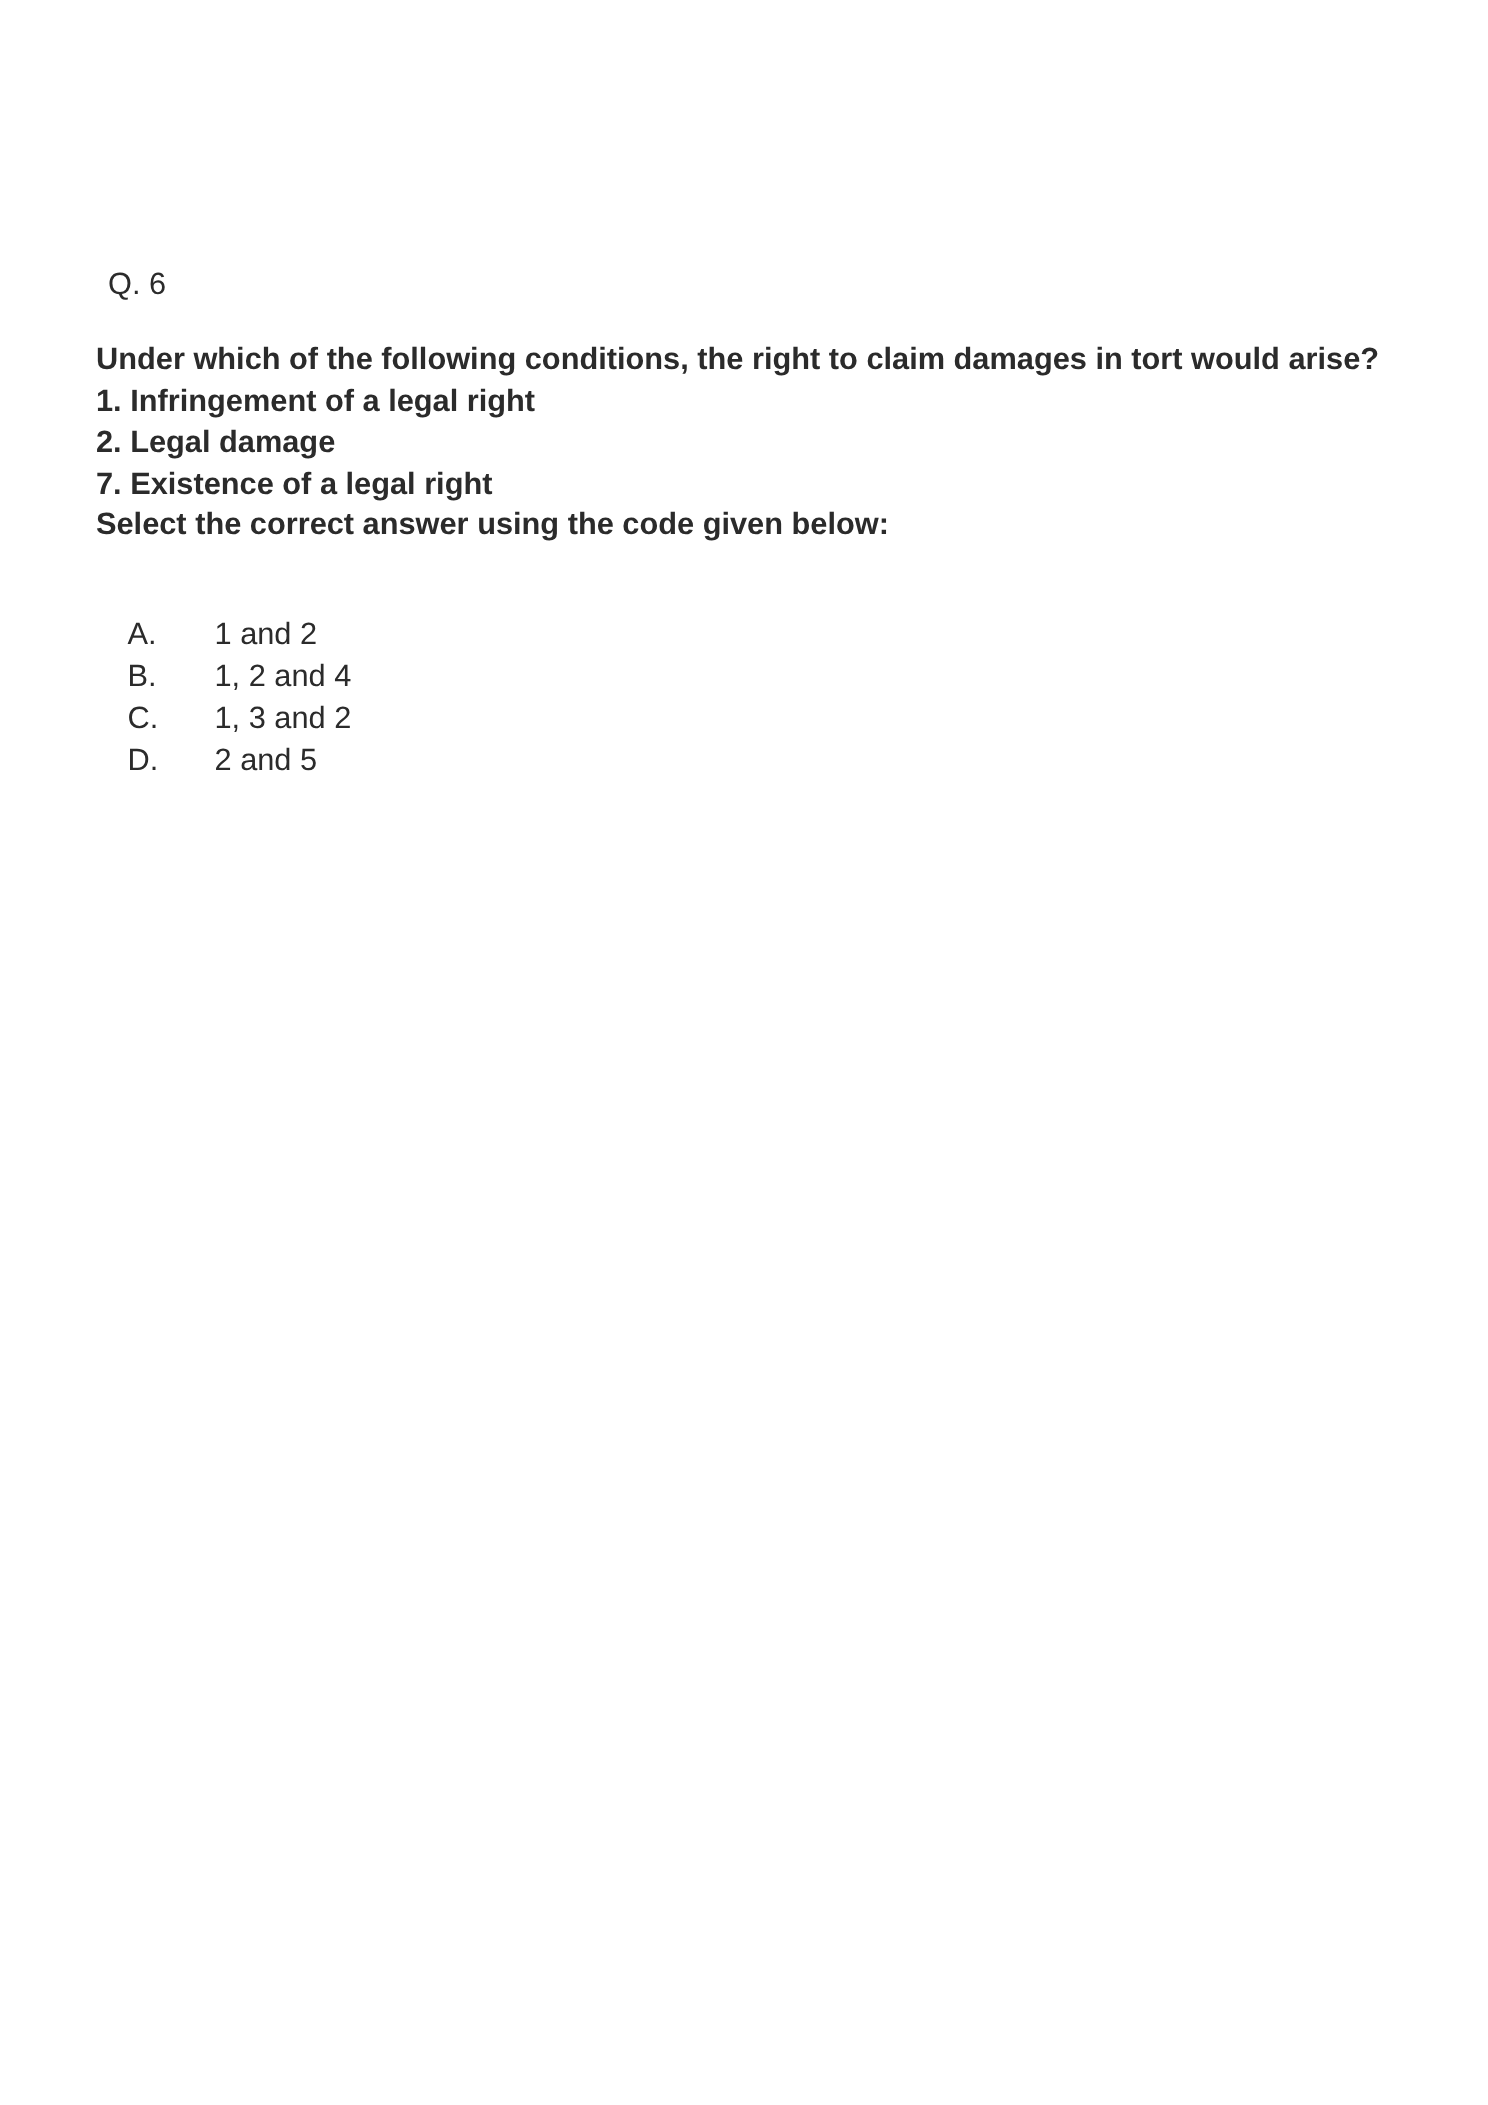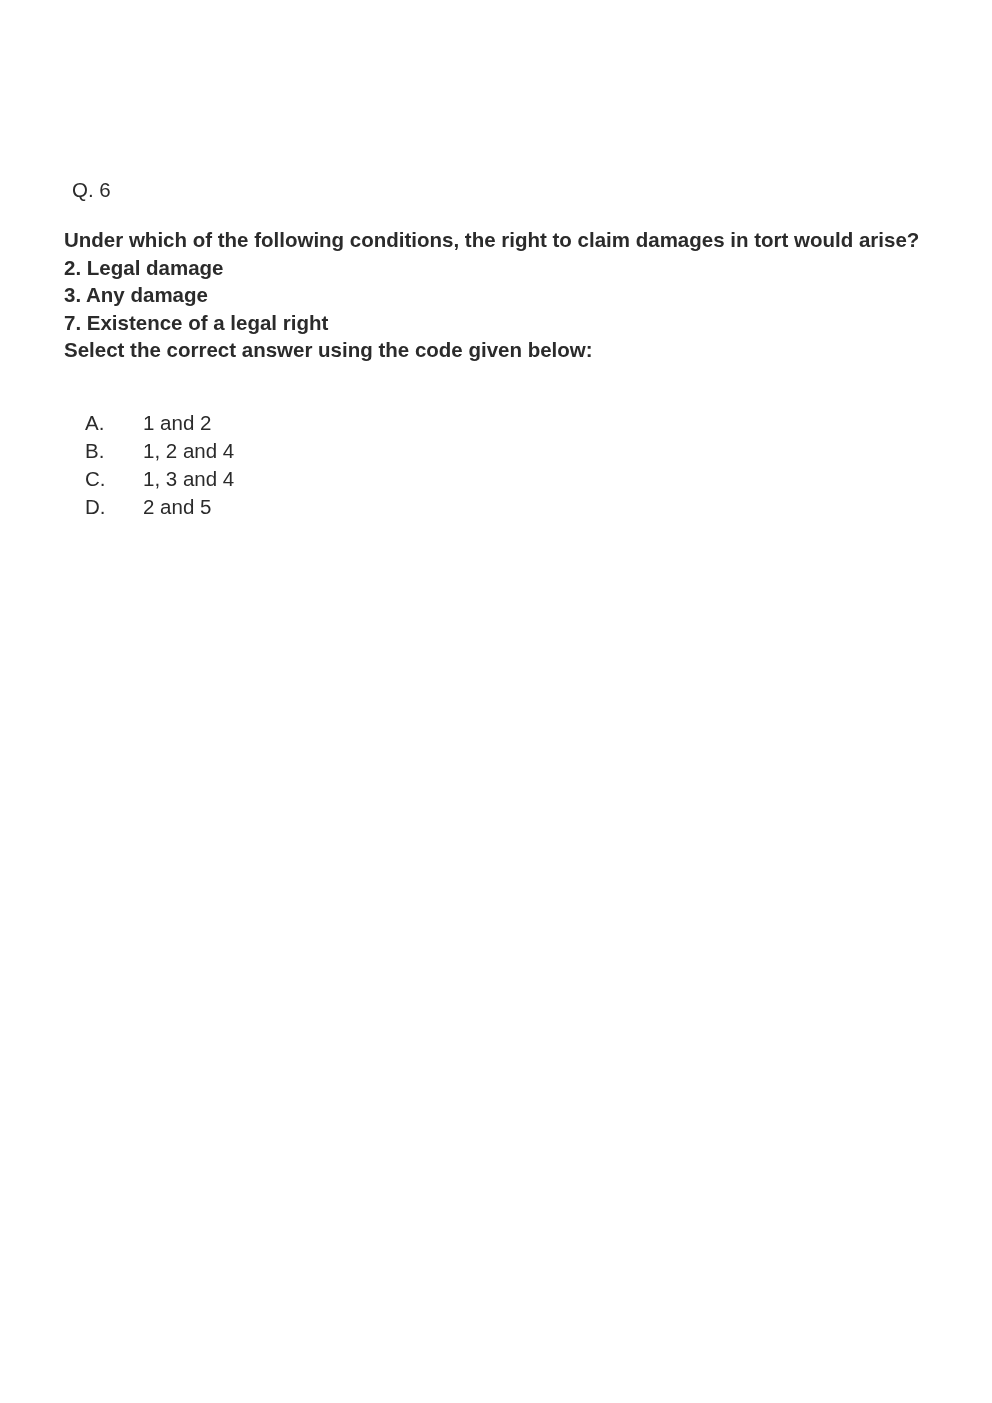--- a/index.html
+++ b/index.html
@@ -87,24 +87,24 @@
 
 <div class="page">
   <div class="content">
 
     <div class="question-number">Q. 6</div>
 
     <div class="question-body">
 
       <div class="question-line">Under which of the following conditions, the right to claim damages in tort would arise?</div>
 
+      <div class="question-line">1. Infringement of a legal right</div>
 
       <div class="question-line">2. Legal damage</div>
 
-      <div class="question-line">3. Any damage</div>
 
       <div class="question-line">7. Existence of a legal right</div>
 
       <div class="question-line">Select the correct answer using the code given below:</div>
 
     </div>
 
     <ul class="options">
 
       <li class="option-row">
@@ -112,21 +112,21 @@
         <span class="option-text">1 and 2</span>
       </li>
 
       <li class="option-row">
         <span class="option-letter">B.</span>
         <span class="option-text">1, 2 and 4</span>
       </li>
 
       <li class="option-row">
         <span class="option-letter">C.</span>
-        <span class="option-text">1, 3 and 4</span>
+        <span class="option-text">1, 3 and 2</span>
       </li>
 
       <li class="option-row">
         <span class="option-letter">D.</span>
         <span class="option-text">2 and 5</span>
       </li>
 
     </ul>
 
   </div>

